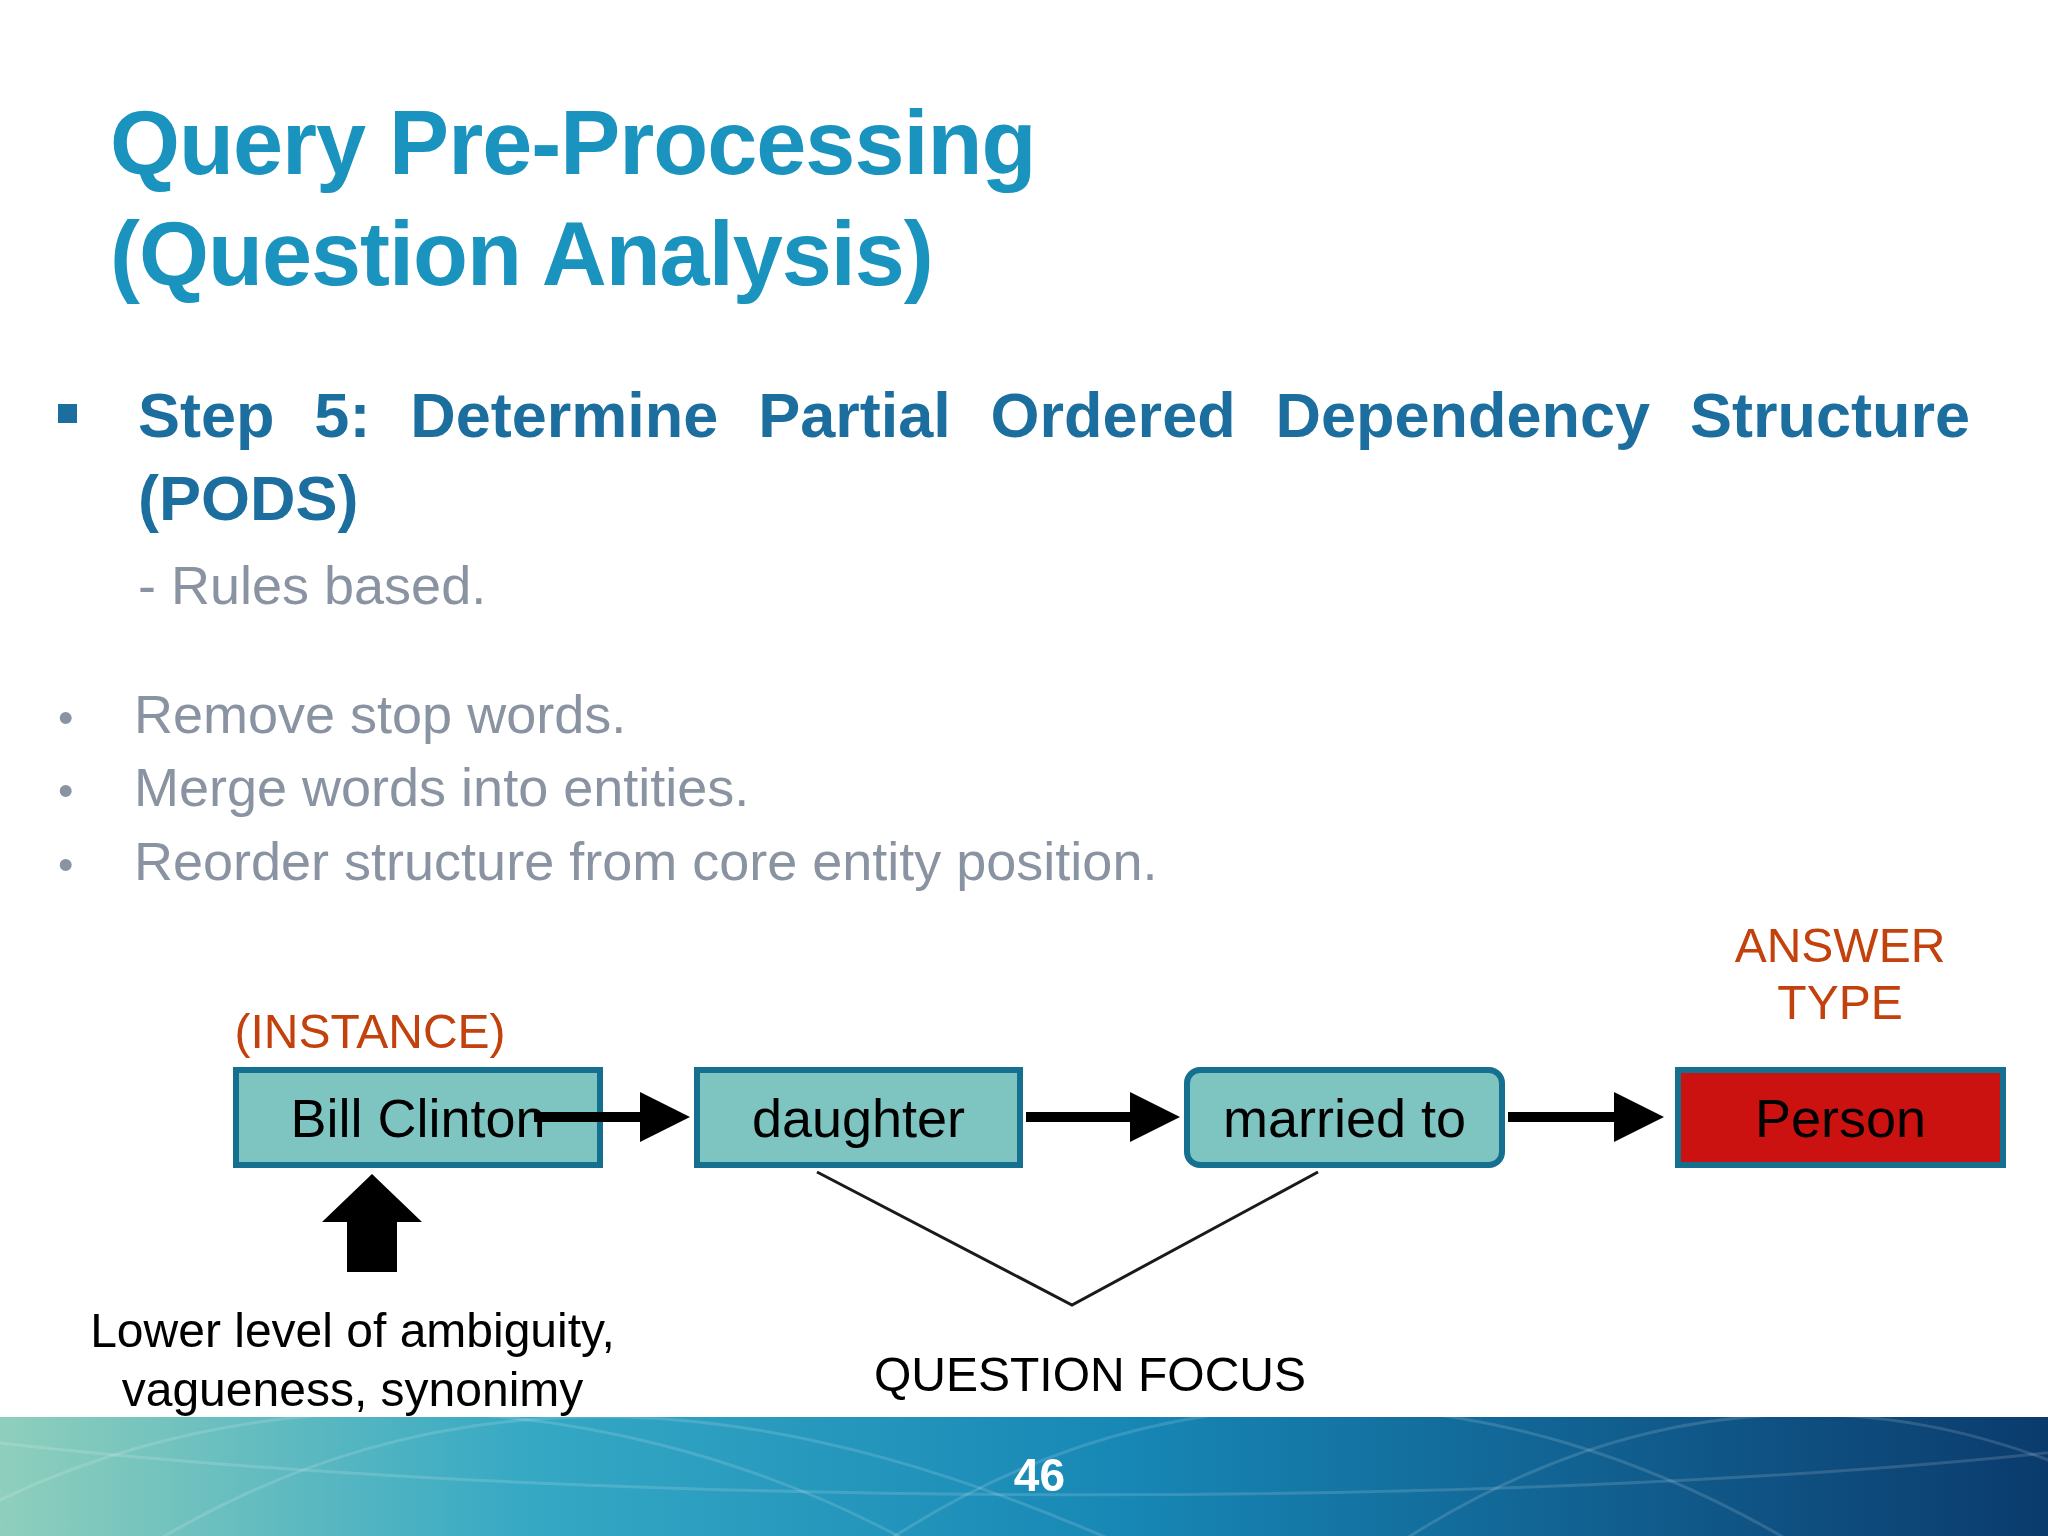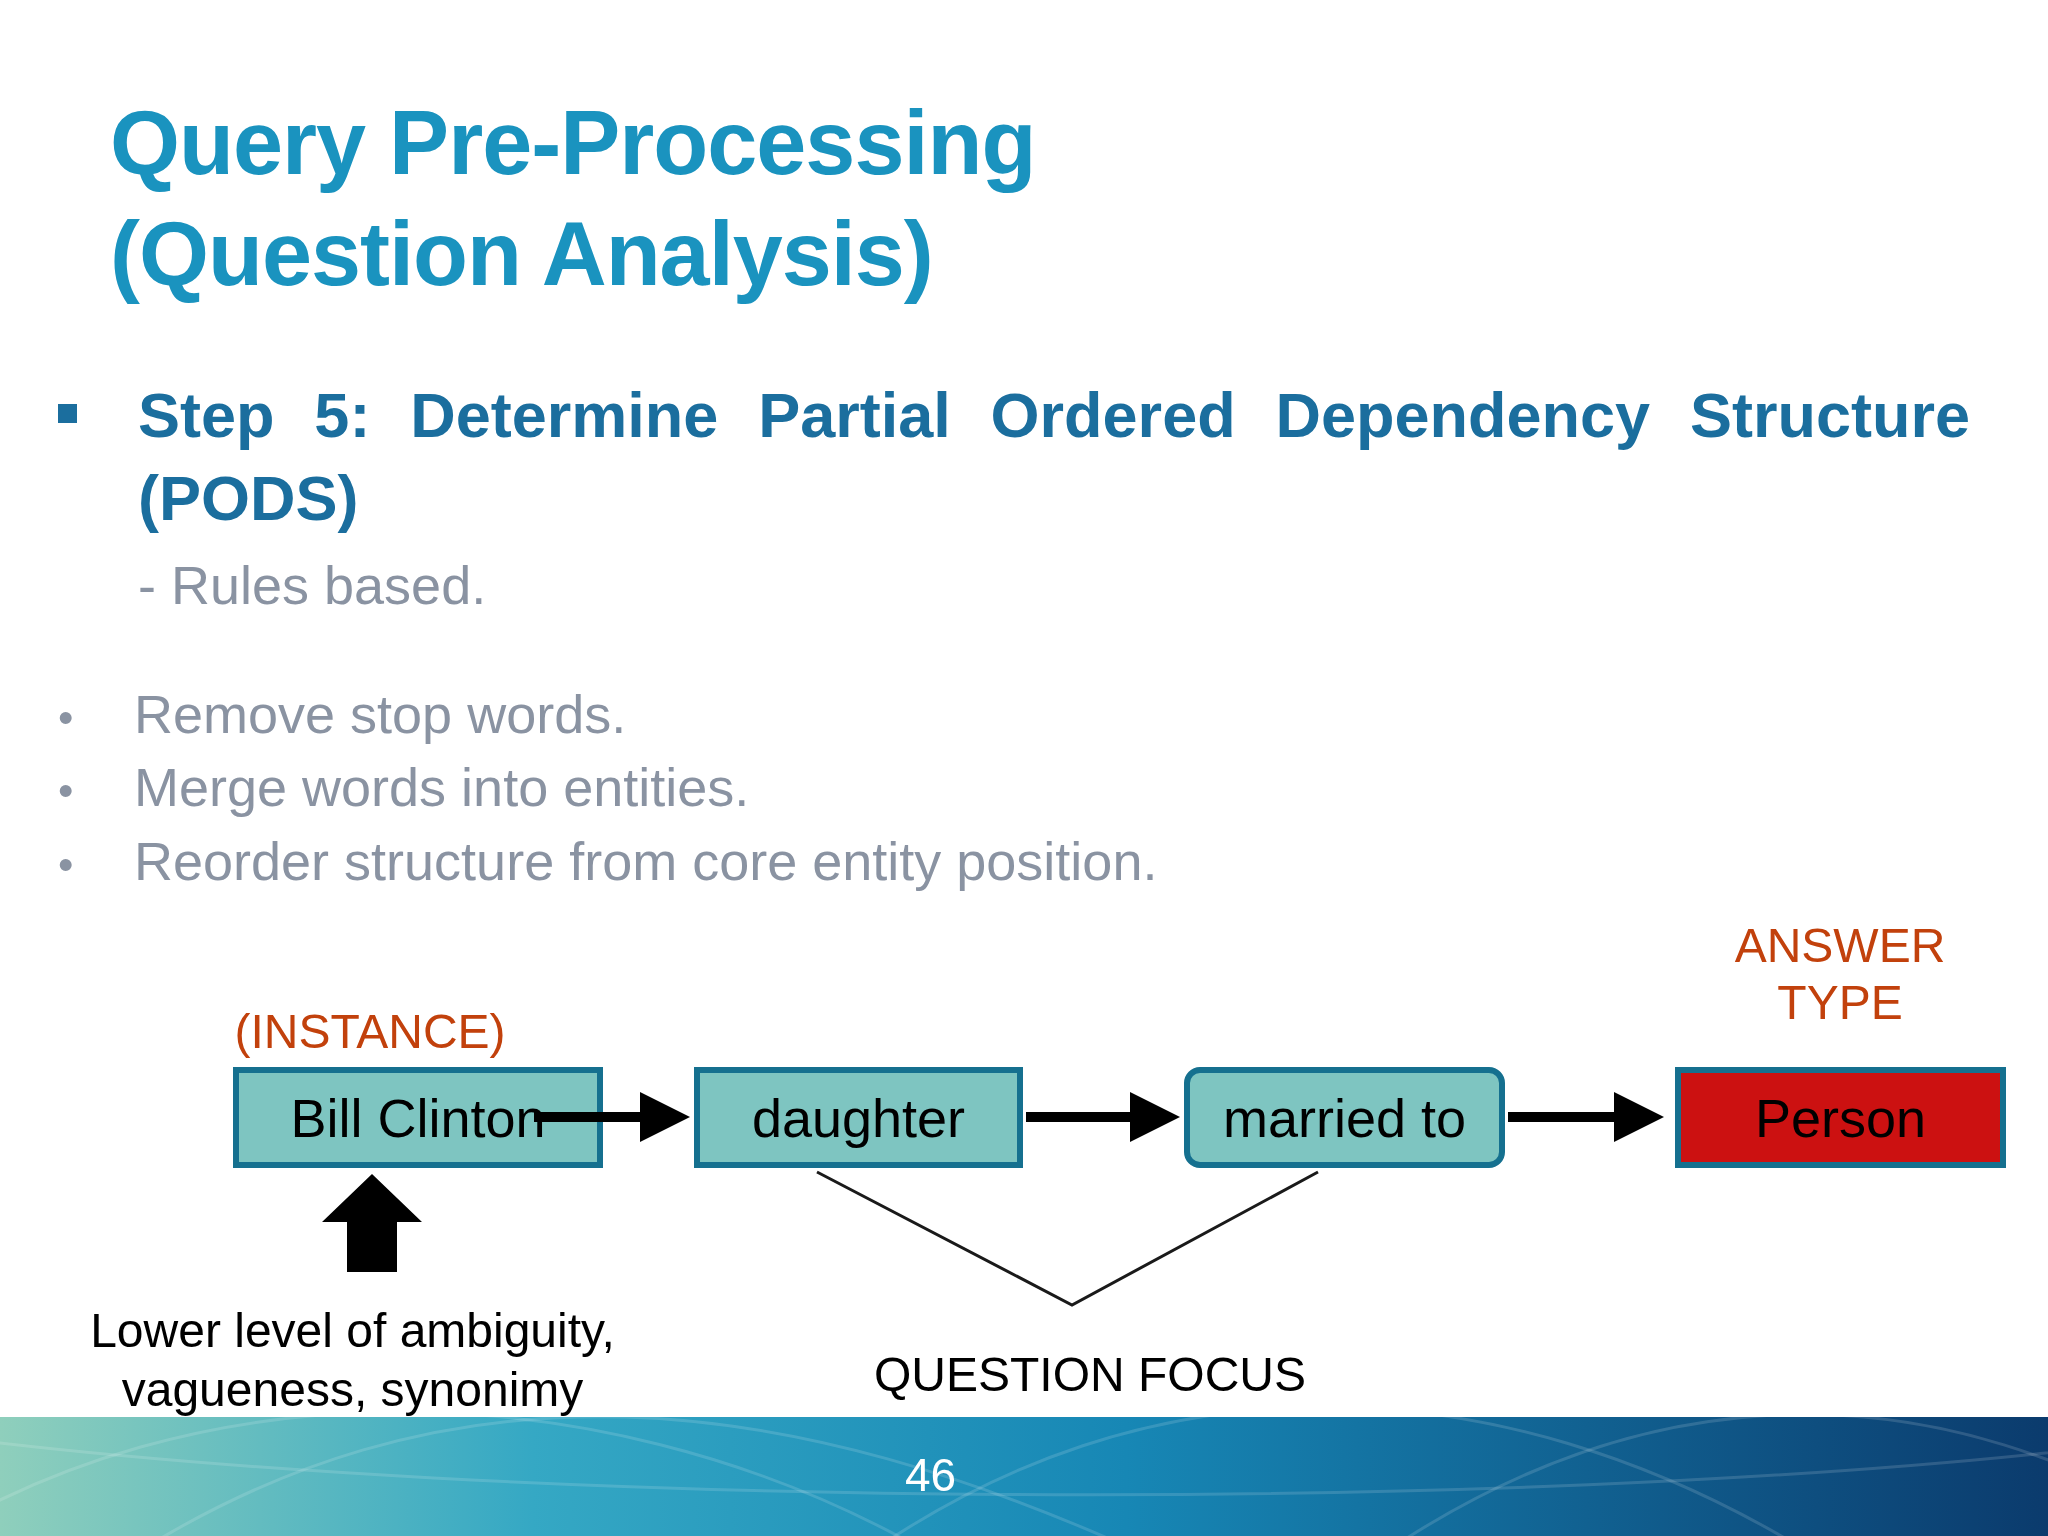--- a/index.html
+++ b/index.html
@@ -67,21 +67,21 @@
     position:absolute;left:0;bottom:0;width:2048px;height:119px;
     background:linear-gradient(90deg,
       var(--bar-left,#8fcfbc) 0%,
       #35a8c4 26%,
       var(--bar-mid,#1787b5) 55%,
       var(--bar-right,#0b3b6d) 100%);
   }
   .footer-bar svg{position:absolute;left:0;top:0;}
   .page-number{
     position:absolute;left:905px;top:1448px;width:160px;
-    text-align:left;color:#ffffff;font-size:46px;
+    text-align:right;color:#ffffff;font-size:46px;font-weight:bold;
   }
 </style>
 </head>
 <body>
 
 <div class="slide">
 
   <div class="title">
     <div>Query Pre-Processing</div>
     <div>(Question Analysis)</div>

